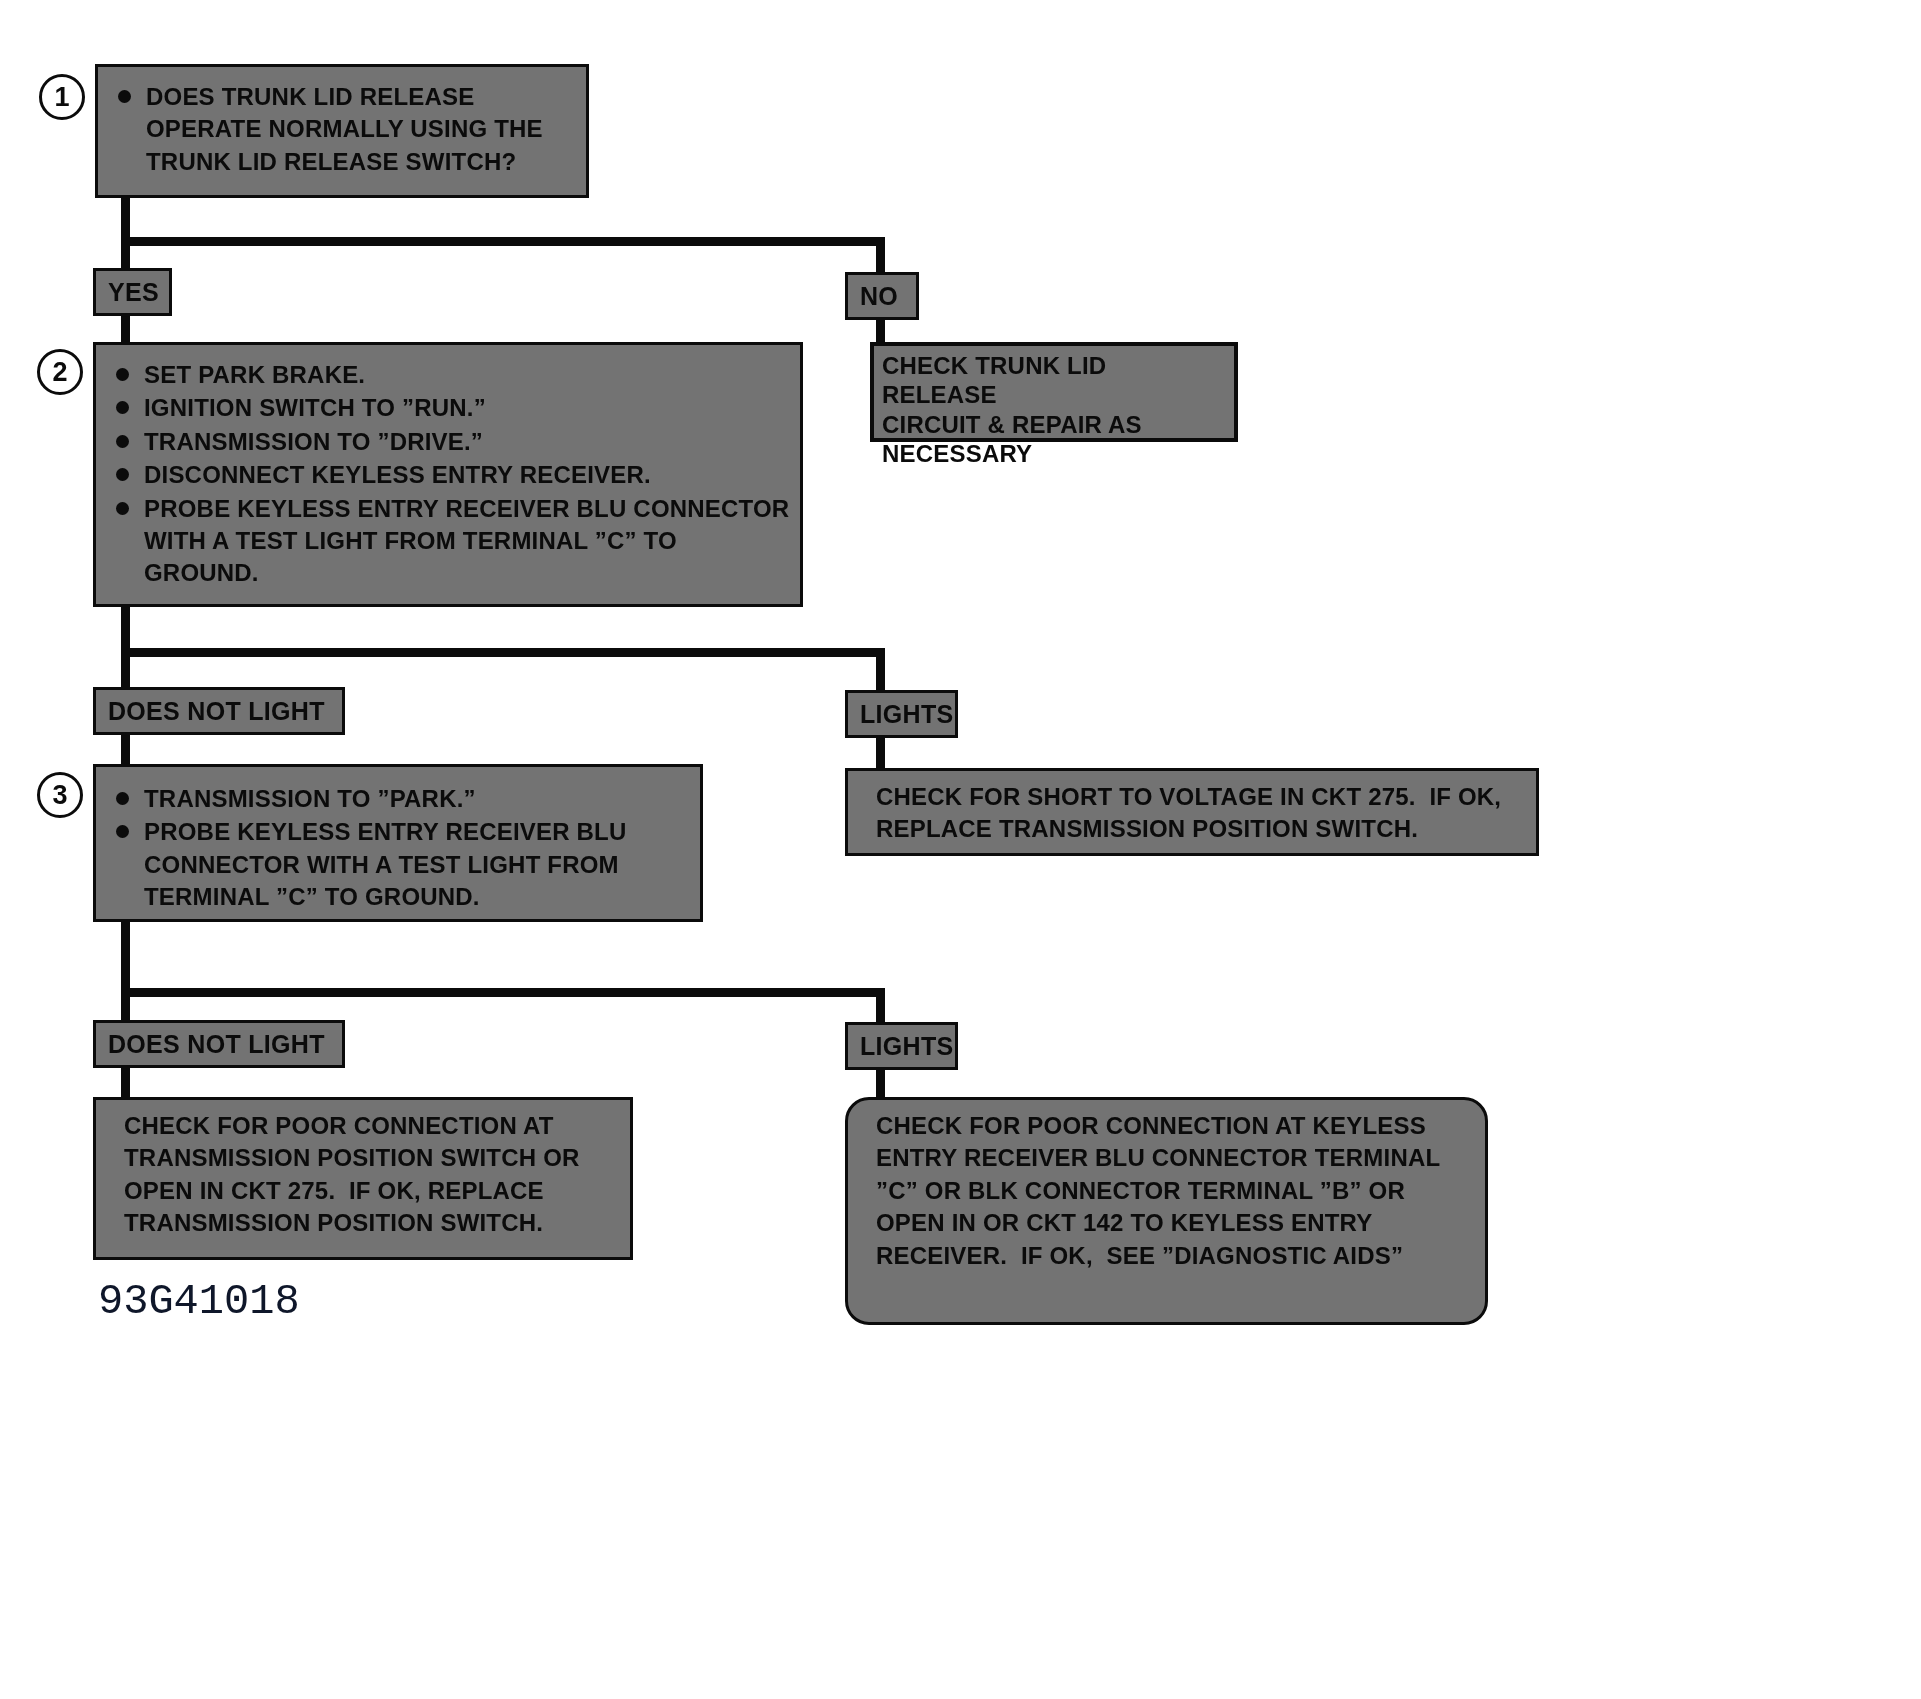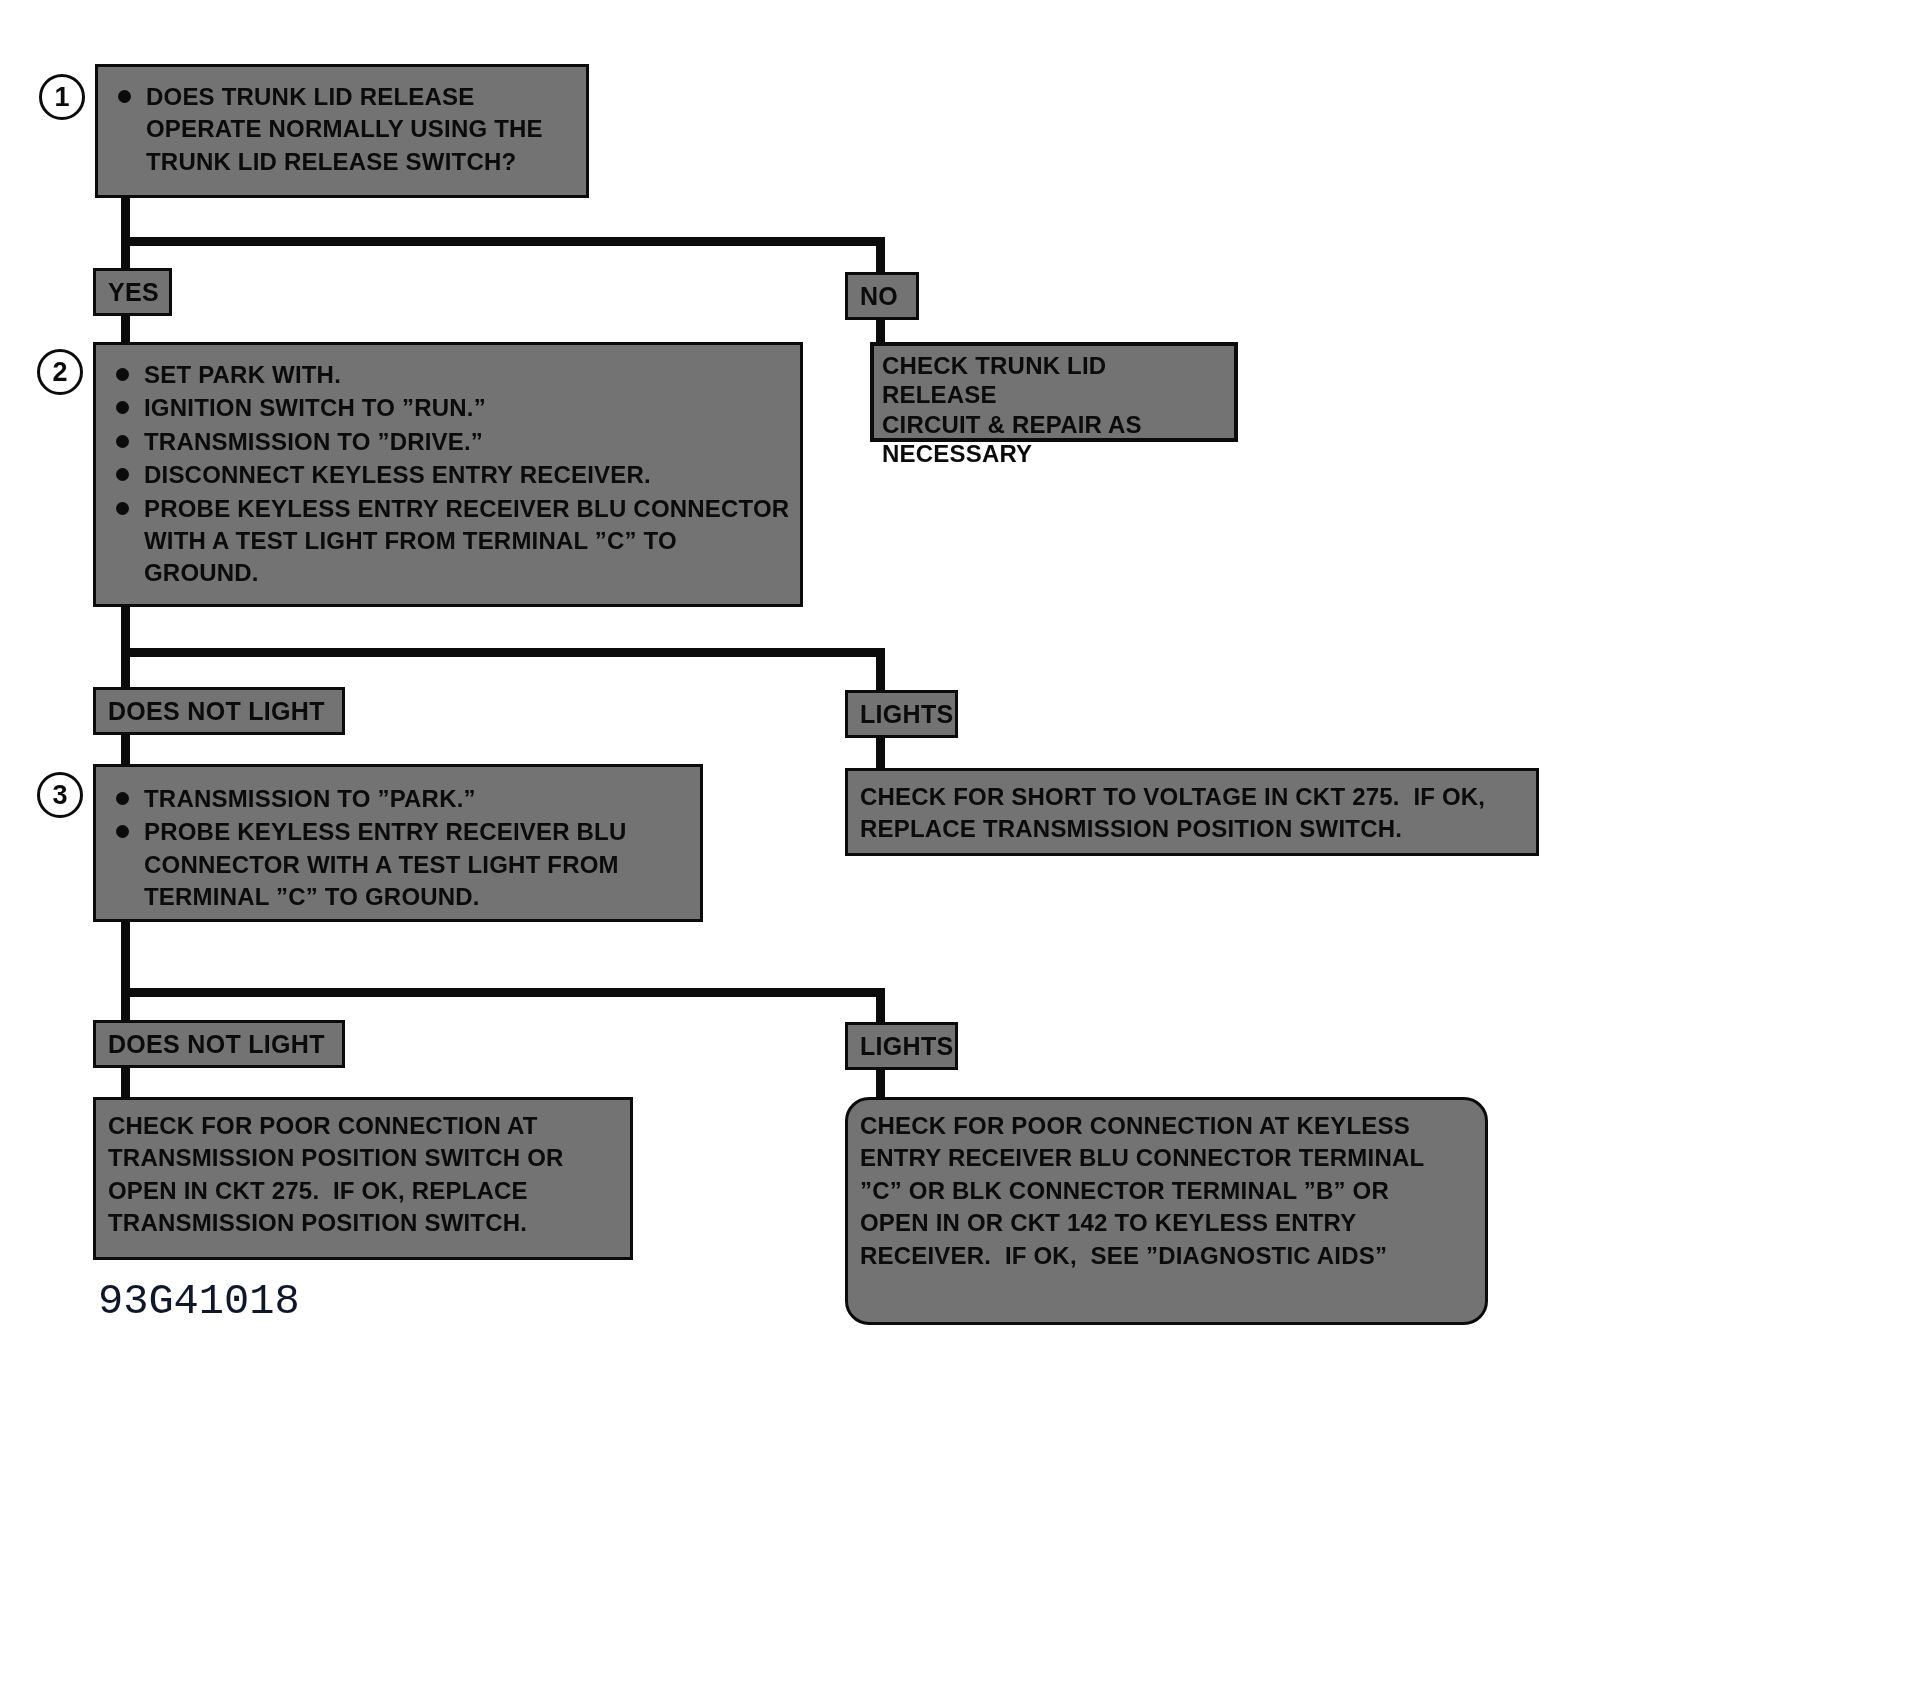--- a/index.html
+++ b/index.html
@@ -47,21 +47,21 @@
     font-weight: bold; font-size: 24px; line-height: 1.35;
     color: #0b0b0b; white-space: pre-wrap; letter-spacing: 0.2px;
   }
 
   .label { display: flex; align-items: center; padding-left: 12px; }
   .ltext { font-weight: bold; font-size: 25px; color: #0b0b0b; letter-spacing: 0.3px; }
 
   .otext {
     font-weight: bold; font-size: 24px; line-height: 1.35;
     color: #0b0b0b; white-space: pre-wrap;
-    padding: 10px 12px; letter-spacing: 0.2px;
+    padding: 10px 28px; letter-spacing: 0.2px;
   }
   .otext.tight { line-height: 1.22; padding: 5px 8px; }
   .outcome-no { border-width: 4px; }
 
   .figure-id {
     position: absolute;
     font-family: Liberation Mono, monospace;
     font-size: 42px;
     color: #0f172a;
     z-index: 2;
@@ -115,21 +115,21 @@
   <div class="box outcome-no" style="left:870px; top:342px; width:368px; height:100px;">
     <div class="otext tight">CHECK TRUNK LID RELEASE
 CIRCUIT &amp; REPAIR AS
 NECESSARY</div>
   </div>
 
   <div class="box" style="left:93px; top:342px; width:710px; height:265px;">
     <div class="bullets">
       <div class="bullet-row">
         <span class="dot"></span>
-        <span class="btext">SET PARK WITH.</span>
+        <span class="btext">SET PARK BRAKE.</span>
       </div>
       <div class="bullet-row">
         <span class="dot"></span>
         <span class="btext">IGNITION SWITCH TO ”RUN.”</span>
       </div>
       <div class="bullet-row">
         <span class="dot"></span>
         <span class="btext">TRANSMISSION TO ”DRIVE.”</span>
       </div>
       <div class="bullet-row">

